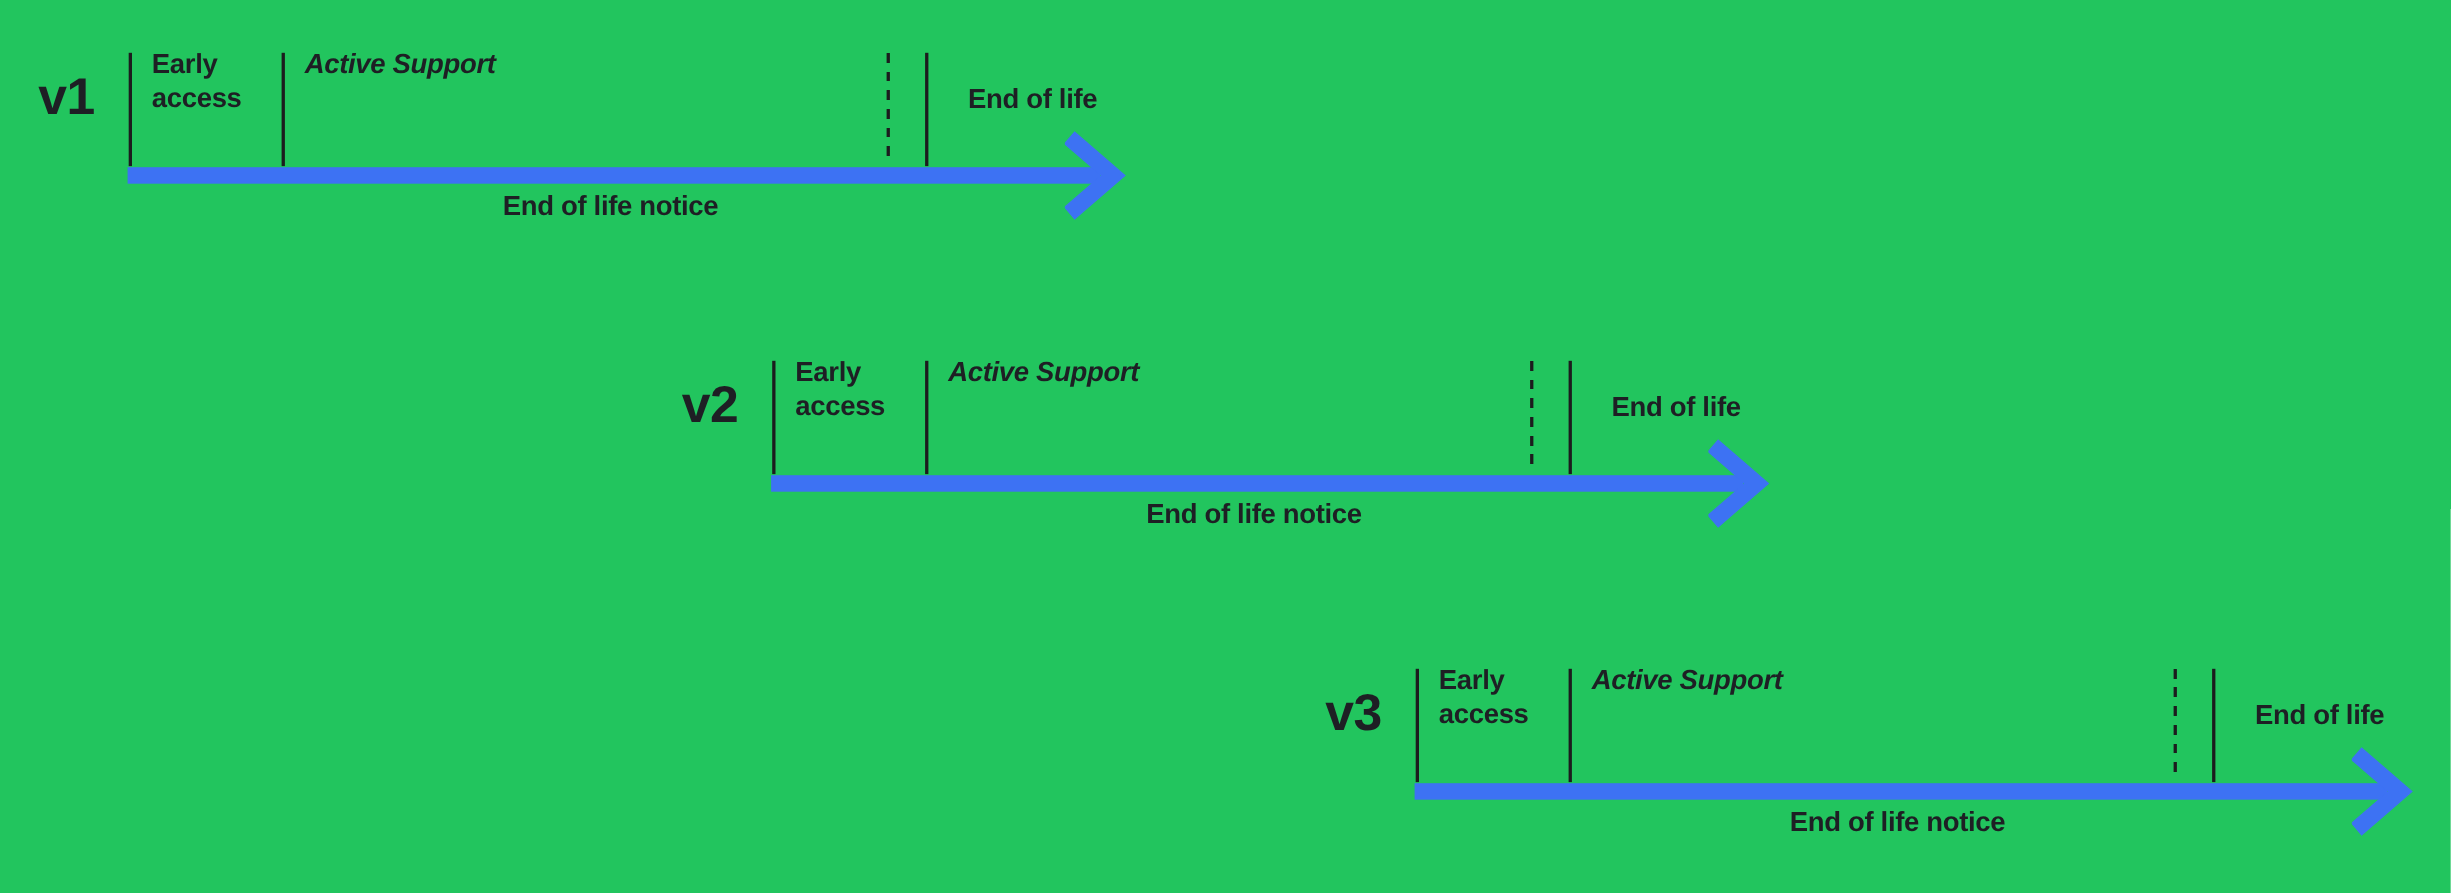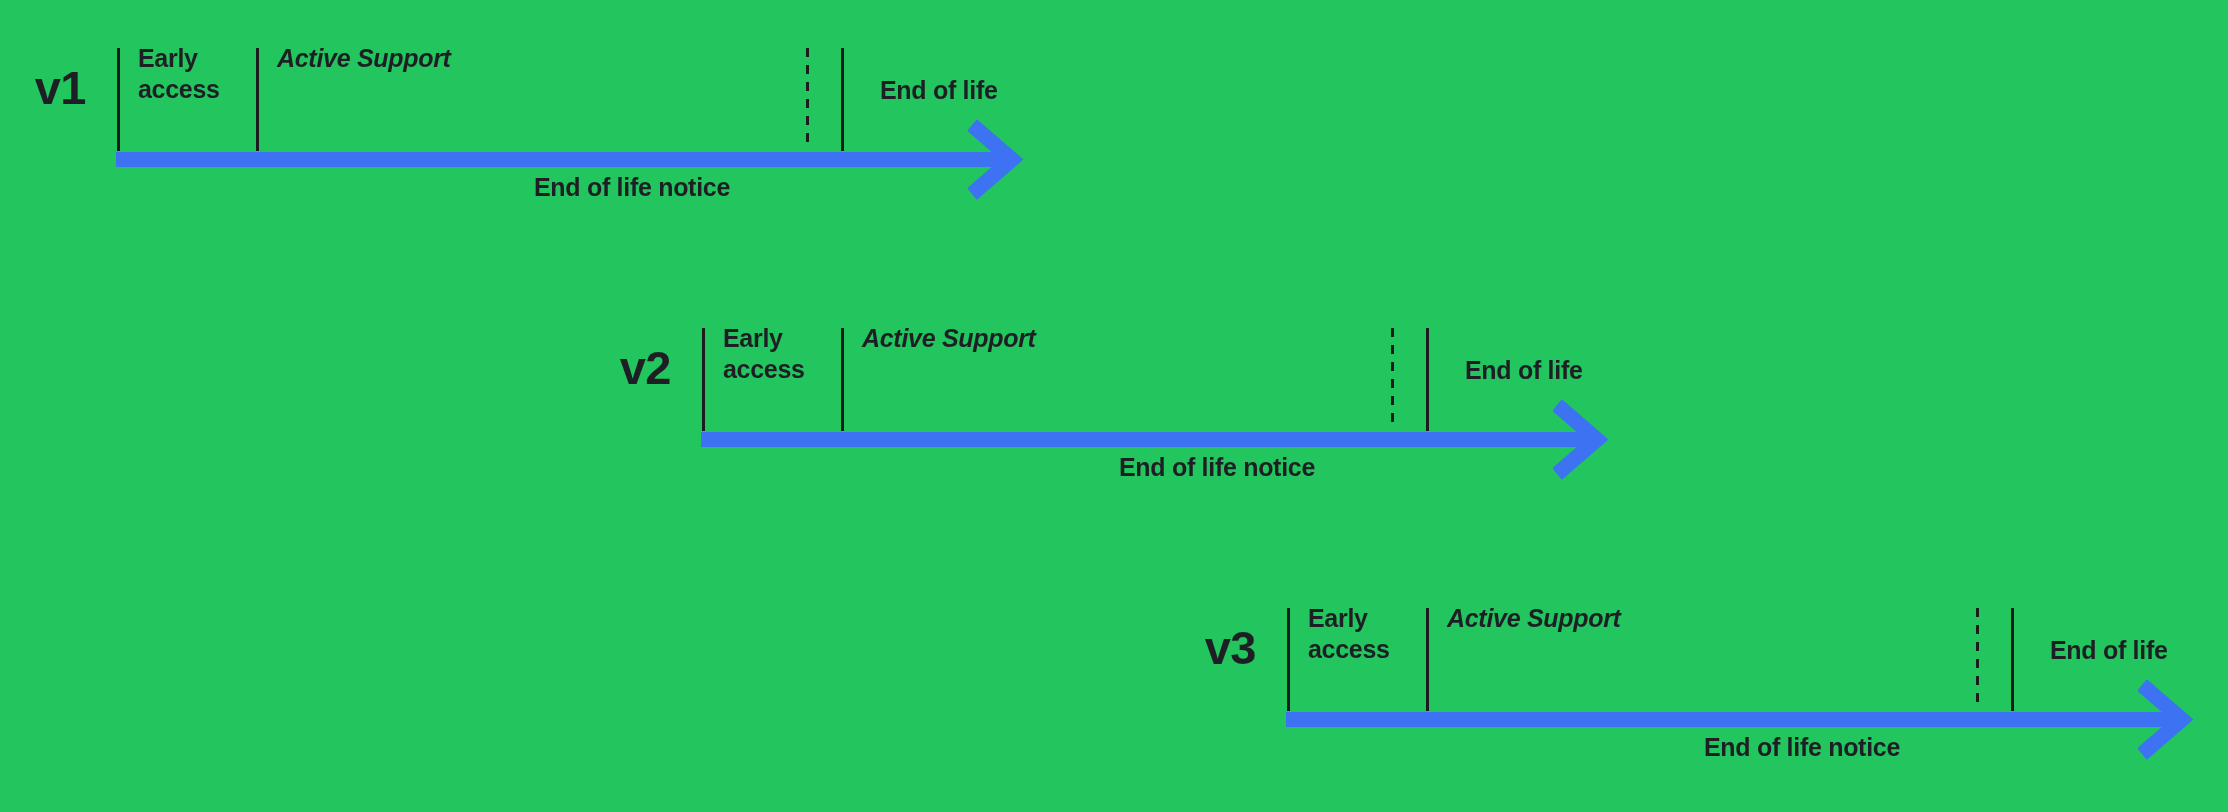--- a/index.html
+++ b/index.html
@@ -29,21 +29,21 @@
     left:688px;top:0;width:3px;height:100px;
     background:repeating-linear-gradient(to bottom,#1c1c1e 0 9px,transparent 9px 17px);
   }
   .label{
     font-size:25px;font-weight:700;line-height:31px;
     letter-spacing:-0.3px;
   }
   .early{left:20px;top:-5px;width:110px;}
   .active{left:159px;top:-5px;white-space:nowrap;font-style:italic;}
   .eol{left:762px;top:-5px;white-space:nowrap;margin-top:32px;}
-  .notice{left:339px;top:124px;width:350px;text-align:center;white-space:nowrap;}
+  .notice{left:339px;top:124px;width:350px;text-align:left;white-space:nowrap;}
   .bar{left:-2px;top:104px;width:884px;height:15px;background:#3d72f3;}
   .chev{left:850px;top:63px;}
 </style>
 </head>
 <body>
 
 <div class="canvas">
 
   <div class="timeline" style="--ox:118px; --oy:48px">
     <div class="vlabel">v1</div>

